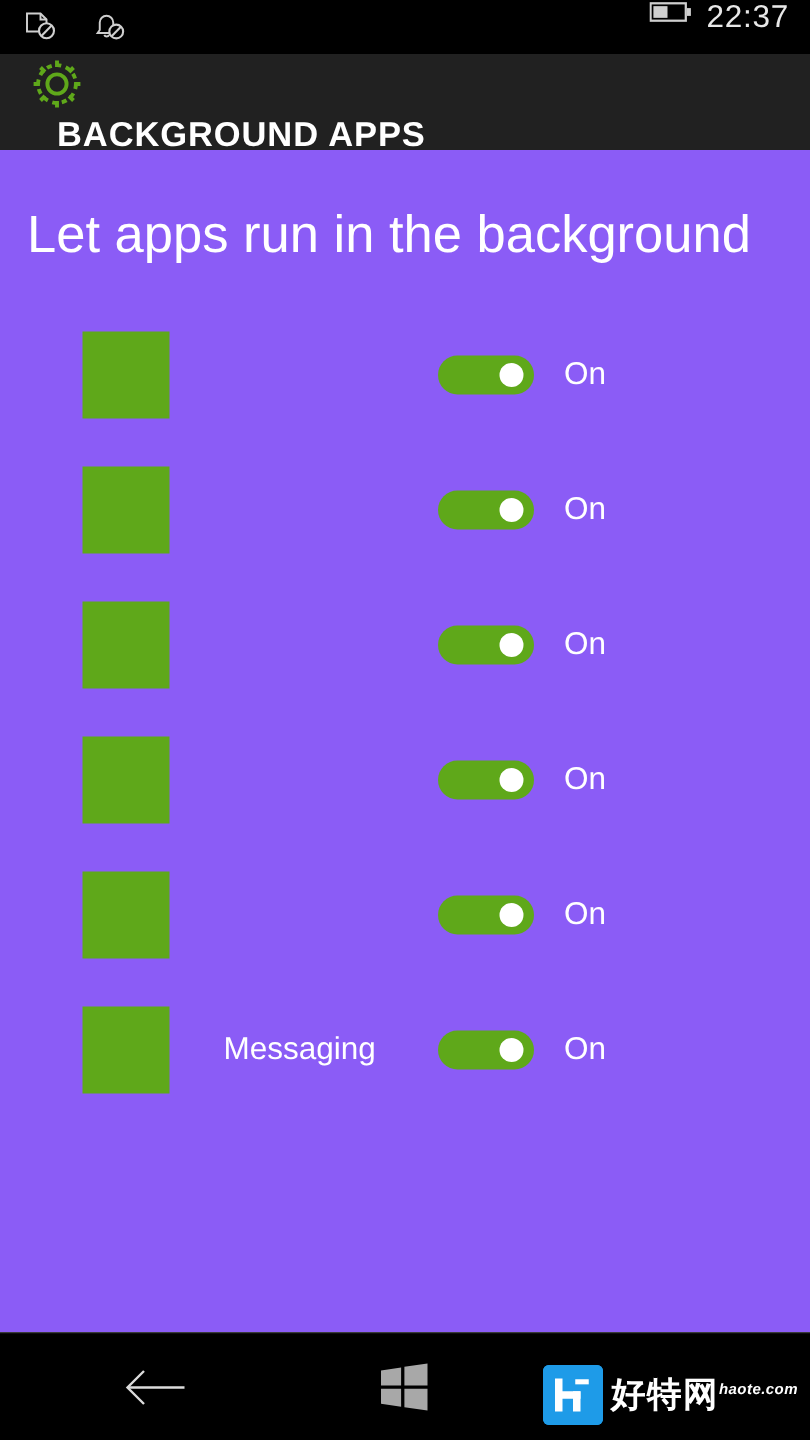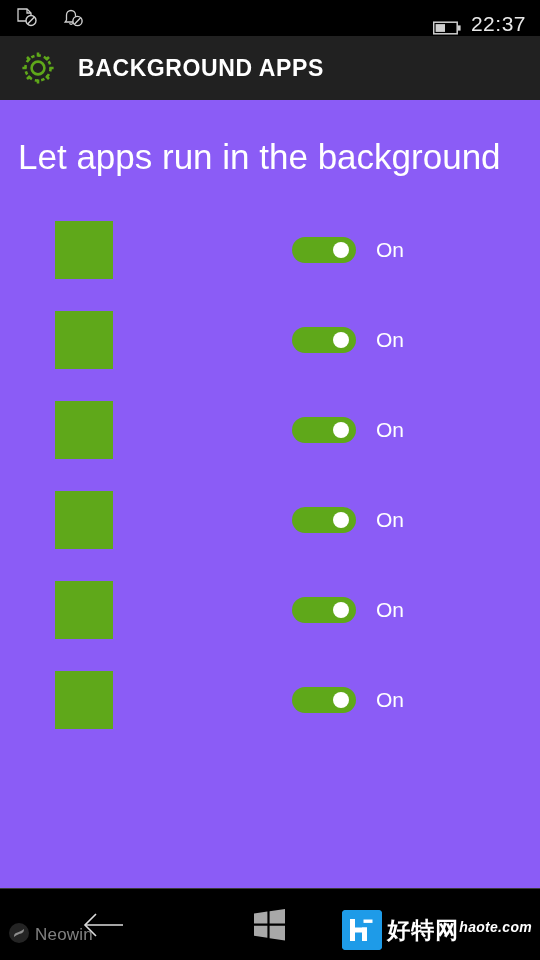--- a/index.html
+++ b/index.html
@@ -13,34 +13,34 @@
 
   
   .statusbar {
     position:absolute; left:0; top:0; width:540px; height:36px;
     background:#000;
     display:flex; align-items:center;
   }
   .sb-left { display:flex; align-items:center; gap:20px; padding-left:14px; }
   .sb-right {
     position:absolute; right:14px; top:0; height:36px;
-    display:flex; align-items:flex-end; gap:10px;
+    display:flex; align-items:flex-start; gap:10px;
   }
   .sb-icon { width:26px; height:24px; display:block; }
   .clock {
     color:#e8e8e8; font-size:21px; letter-spacing:.5px;
     font-family:"Liberation Sans", sans-serif;
   }
   .battery { width:28px; height:16px; position:relative; }
 
   
   .header {
     position:absolute; left:0; top:36px; width:540px; height:64px;
     background:#212121;
-    display:flex; align-items:center; padding-left:18px;
+    display:flex; padding-left:18px;flex-direction:column;
   }
   .gear { width:40px; height:40px; flex:0 0 40px; }
   .header-title {
     color:#fff; font-size:23px; font-weight:bold;
     letter-spacing:.6px; margin-left:20px;
     white-space:nowrap;
   }
 
   
   .content {
@@ -125,21 +125,21 @@
   }
   .haote-right { display:flex; align-items:flex-start; }
   .haote-cn {
     color:#fff; font-size:23px; font-weight:bold; line-height:22px;
     letter-spacing:1px;
     -webkit-text-stroke:0px;
     text-shadow:1px 0 0 #000,-1px 0 0 #000,0 1px 0 #000,0 -1px 0 #000;
     font-family:"DejaVu Sans", sans-serif;
   }
   .haote-url {
-    color:#fff; font-size:14px; font-style:italic; font-weight:bold;
+    color:#fff; font-size:10px; font-style:italic; font-weight:bold;
     line-height:16px; letter-spacing:.3px;
   }
 </style>
 </head>
 <body>
 
 <div id="phone">
 
   <div class="statusbar">
     <div class="sb-left">
@@ -241,20 +241,21 @@
         <div class="toggle-wrap">
           <div class="toggle" style="background:#5FA81A">
             <span class="knob"></span>
           </div>
           <span class="toggle-label">On</span>
         </div>
       </div>
 
       <div class="app-row">
         <div class="app-tile" style="background:#5FA81A"></div>
+        <div class="app-name">Messaging</div>
         <div class="toggle-wrap">
           <div class="toggle" style="background:#5FA81A">
             <span class="knob"></span>
           </div>
           <span class="toggle-label">On</span>
         </div>
       </div>
 
     </div>
   </div>
@@ -273,29 +274,20 @@
       <svg viewBox="0 0 38 38" width="38" height="38">
         <g fill="#a8a8a8">
           <path d="M3 7.6 L16.4 5.6 L16.4 17.6 L3 17.6 Z"></path>
           <path d="M18.6 5.2 L34 3 L34 17.6 L18.6 17.6 Z"></path>
           <path d="M3 19.8 L16.4 19.8 L16.4 31.8 L3 29.8 Z"></path>
           <path d="M18.6 19.8 L34 19.8 L34 34.4 L18.6 32.2 Z"></path>
         </g>
       </svg>
     </span>
 
-    <div class="wm-neowin">
-      <span>
-        <svg viewBox="0 0 22 22" width="22" height="22">
-          <circle cx="11" cy="11" r="10" fill="#3b3b3b"></circle>
-          <path d="M6 15 C6 9 10 12 16 7 C16 13 12 10 6 15 Z" fill="#e6e6e6"></path>
-        </svg>
-      </span>
-      <span class="wm-neowin-text">Neowin</span>
-    </div>
 
     <div class="wm-haote">
       <span class="haote-badge">
         <svg viewBox="0 0 40 40" width="40" height="40">
           <rect x="0" y="0" width="40" height="40" rx="4" fill="#1E9BE8"></rect>
           <rect x="8" y="9" width="5" height="22" fill="#fff"></rect>
           <rect x="8" y="17.5" width="17" height="5" fill="#fff"></rect>
           <rect x="20" y="17.5" width="5" height="13.5" fill="#fff"></rect>
           <rect x="21.5" y="9.5" width="9" height="3.4" fill="#fff"></rect>
         </svg>

